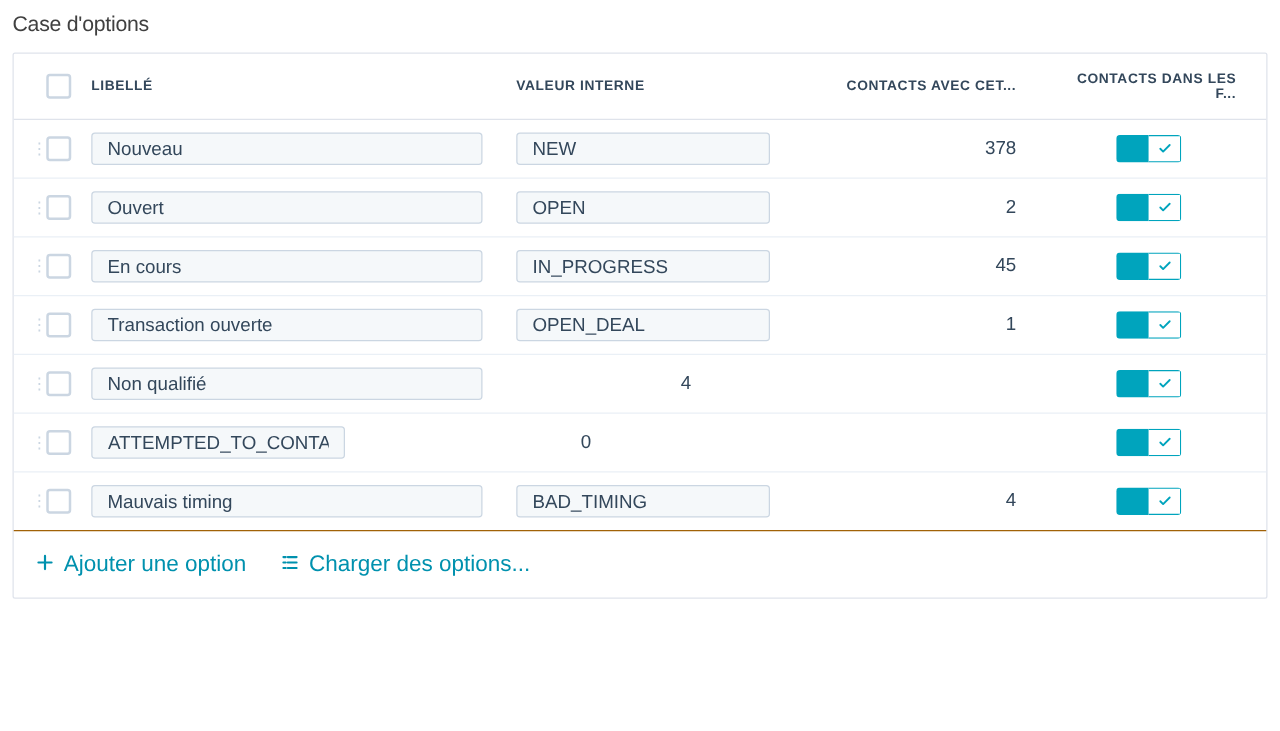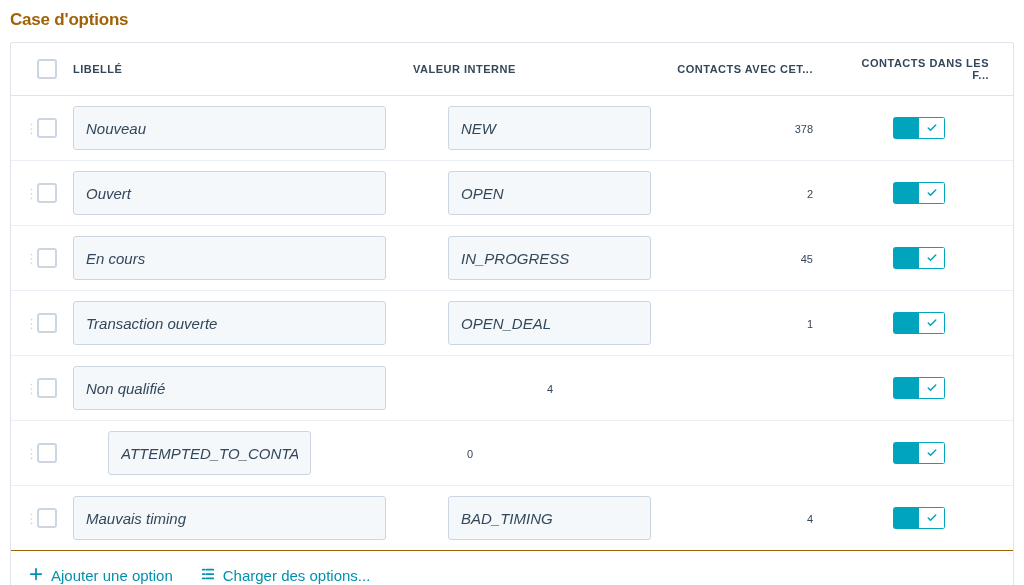--- a/index.html
+++ b/index.html
@@ -4,22 +4,22 @@
   <style>
     * { box-sizing: border-box; margin: 0; padding: 0; }
     body {
       font-family: -apple-system, BlinkMacSystemFont, "Segoe UI", Helvetica, Arial, sans-serif;
       background: #fff;
       color: #33475b;
       padding: 10px 10px 10px 10px;
     }
     h2.section-title {
       font-size: 17px;
-      font-weight: 700;
-      color: #a16207;
+      font-weight: 400;
+      color: #404040;
       margin-bottom: 12px;
       letter-spacing: -0.2px;
     }
     .table-container {
       border: 1px solid #dfe3eb;
       border-radius: 2px;
     }
     .header-row {
       display: flex;
       align-items: center;
@@ -54,33 +54,32 @@
     .drag-dots::before { content:"⋮⋮"; letter-spacing:-3px; font-size:13px; color:#cbd6e2;}
     .checkbox {
       width: 20px; height: 20px;
       border: 2px solid #cbd6e2;
       border-radius: 3px;
       background: #fff;
       cursor: pointer;
     }
     input.field {
       width: 92%;
-      height: 44px;
+      height: 26px;
       padding: 0 12px;
       border: 1px solid #cbd6e2;
       border-radius: 3px;
       background: #f5f8fa;
       color: #33475b;
       font-size: 15px;
       outline: none;
-      font-style: italic;
-    }
-    .col-internal input.field { width: 78%; margin-left: 35px; }
+    }
+    .col-internal input.field { width: 78%; }
     .count-text {
-      font-size: 11px;
+      font-size: 15px;
       color: #33475b;
     }
     .toggle-wrap { display:flex; justify-content:flex-end; padding-right: 44px; }
     .toggle {
       display: inline-flex;
       align-items: stretch;
       height: 22px;
       border-radius: 3px;
       overflow: hidden;
       cursor: pointer;
@@ -98,21 +97,21 @@
     }
     .toggle .right svg { width:12px; height:12px; }
     .footer-row {
       display: flex;
       align-items: center;
       padding: 16px 18px;
       gap: 28px;
     }
     .footer-link {
       color: #0091ae;
-      font-size: 15px;
+      font-size: 18px;
       cursor: pointer;
       display:flex; align-items:center; gap:8px;
     }
     .footer-link svg { width:14px; height:14px; }
   </style>
 </head>
 <body>
 
 <h2 class="section-title">Case d'options</h2>
 

